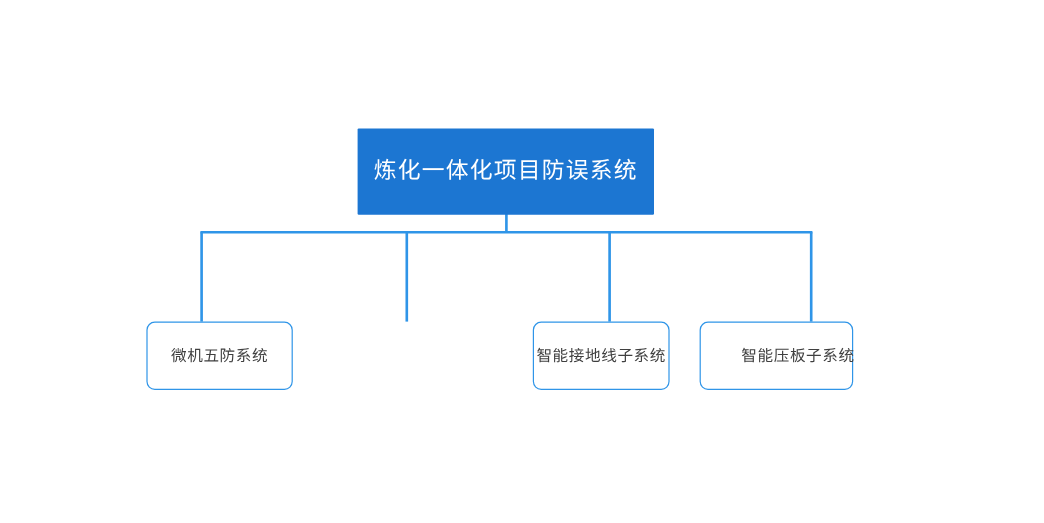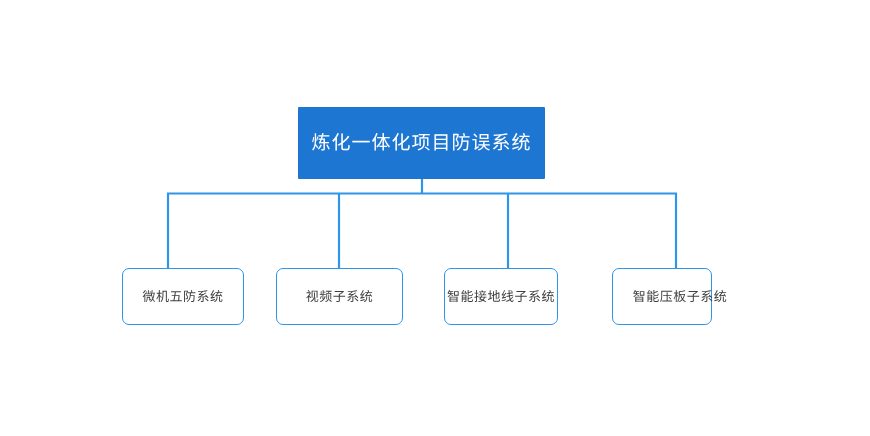--- a/index.html
+++ b/index.html
@@ -52,21 +52,21 @@
     background: #ffffff;
     border: 1.6px solid #2f95e8;
     border-radius: 7px;
     color: #3f3f3f;
     font-size: 13px;
     letter-spacing: 0.5px;
   }
   .child-0 { left: 105px; width: 122px; margin-left: 17px; }
   .child-1 { left: 276px; width: 127px; }
   .child-2 { left: 444px; width: 114px; }
-  .child-3 { left: 612px; width: 100px; padding-left: 36px; }
+  .child-3 { left: 583px; width: 128px; padding-left: 36px; }
   .node-label {
     display: block;
     line-height: 1.2;
     white-space: nowrap;
   }
 </style>
 </head>
 <body>
 
 <div id="canvas">
@@ -84,23 +84,20 @@
   </svg>
 
   <div class="node node-root">
     <span class="node-label">炼化一体化项目防误系统</span>
   </div>
 
   <div class="node node-child child-0">
     <span class="node-label">微机五防系统</span>
   </div>
 
-  <div class="node node-child child-1">
-    <span class="node-label">视频子系统</span>
-  </div>
 
   <div class="node node-child child-2">
     <span class="node-label">智能接地线子系统</span>
   </div>
 
   <div class="node node-child child-3">
     <span class="node-label">智能压板子系统</span>
   </div>
 
 </div>

